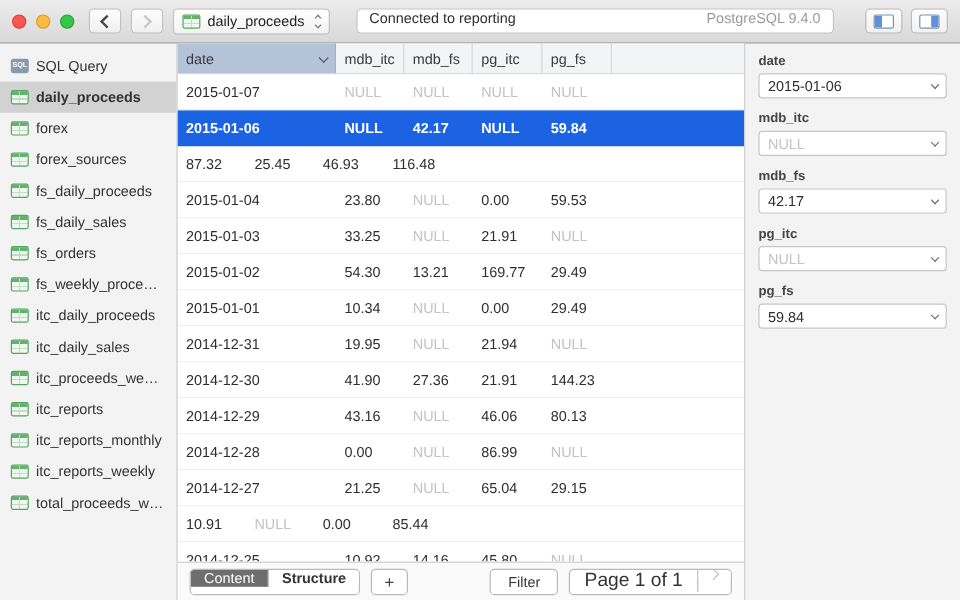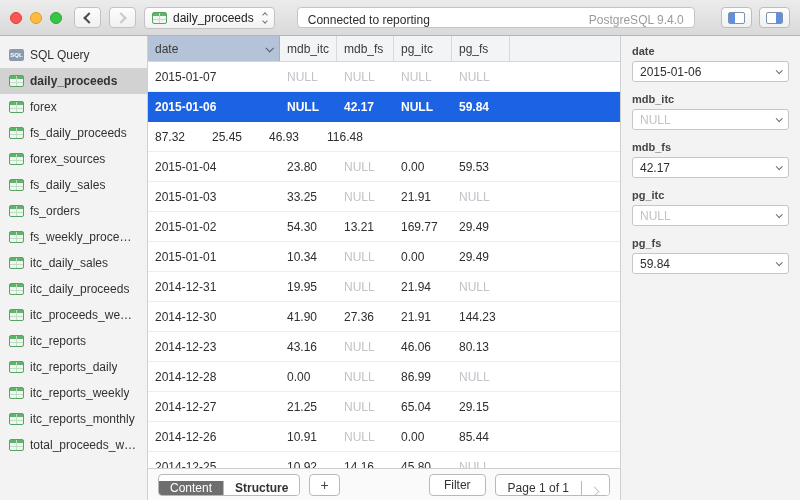--- a/index.html
+++ b/index.html
@@ -33,21 +33,21 @@
     height:22px; border:1px solid #c2c2c2; border-radius:4px;
     background:linear-gradient(#ffffff,#f2f2f2);
     display:flex; align-items:center; gap:6px; padding:0 7px; font-size:12px; color:#222;
   }
   .updown { display:flex; flex-direction:column; gap:2px; margin-left:3px; }
   .updown .u { width:4px; height:4px; border:solid #777; border-width:1.5px 1.5px 0 0; transform:rotate(-45deg); }
   .updown .d { width:4px; height:4px; border:solid #777; border-width:0 1.5px 1.5px 0; transform:rotate(45deg); }
   .status-box {
     flex:1; max-width:398px; height:21px; margin:0 14px;
     background:#fff; border:1px solid #c5c5c5; border-radius:4px;
-    display:flex; align-items:flex-end; justify-content:space-between; padding:0 10px;
+    display:flex; align-items:flex-start; justify-content:space-between; padding:0 10px;
     font-size:12px;
   }
   .status-box .status  { color:#2e2e2e; }
   .status-box .version { color:#9b9b9b; }
   .toggles { margin-left:auto; display:flex; gap:7px; }
   .toggle-btn {
     width:31px; height:21px; border:1px solid #bdbdbd; border-radius:4px;
     background:linear-gradient(#fdfdfd,#f1f1f1);
     display:flex; align-items:center; justify-content:center;
   }
@@ -106,34 +106,34 @@
   .c4 { width:58px;  flex:0 0 58px; }
   .gcell.null { color:var(--null-text,#c2c2c8); }
   .grow.selected { background:var(--selection-blue,#1b63e3); border-bottom-color:var(--selection-blue,#1b63e3); }
   .grow.selected .gcell, .grow.selected .gcell.null { color:#fff; font-weight:bold; }
 
   
   .bottombar {
     height:32px; flex:0 0 32px; background:#fafafa; border-top:1px solid #cfcfcf;
     display:flex; align-items:center; padding:0 10px; gap:9px;
   }
-  .seg { display:flex; border:1px solid #b9b9b9; border-radius:4px; overflow:hidden; background:#fff; height:22px; align-items:flex-end; }
+  .seg { display:flex; border:1px solid #b9b9b9; border-radius:4px; overflow:hidden; background:#fff; height:22px; align-items:flex-start; }
   .seg-btn {
     border:none; background:#fff; padding:0 11px; font-size:12px; color:#333;
     border-right:1px solid #b9b9b9; font-family:inherit; display:flex; align-items:center; cursor:default;
   }
   .seg-btn:last-child { border-right:none;font-weight:bold; }
   .seg-btn.active { background:#6e6e6e; color:#fff; }
   .tool-btn {
     height:22px; border:1px solid #b9b9b9; border-radius:4px; background:#fff;
     font-size:12px; color:#333; padding:0 14px; font-family:inherit; cursor:default;
   }
   .tool-btn.add { padding:0 10px; font-size:14px; color:#444; }
   .spacer { flex:1; }
-  .page-label { padding:0 12px; display:flex; align-items:center; font-size:12px; color:#333; border-right:1px solid #b9b9b9; }
+  .page-label { padding:0 12px; display:flex; align-items:center; font-size:16px; color:#333; border-right:1px solid #b9b9b9; }
   .pager-next { border:none; background:#fff; padding:0 9px; display:flex; align-items:center; cursor:default; }
   .pager-next .chev { width:7px; height:7px; border:solid #c3c3c3; border-width:1.5px 1.5px 0 0; transform:rotate(45deg); margin-right:2px; }
 
   
   .inspector {
     width:180px; flex:0 0 180px; background:#f3f3f3; border-left:1px solid #cfcfcf;
     padding:9px 11px; overflow:hidden;
   }
   .field { margin-bottom:11px; }
   .field-label { font-size:11px; font-weight:bold; color:#454545; margin-bottom:4px; }
@@ -195,65 +195,61 @@
         <div class="sb-item selected">
           <span class="icon-table"></span>
           <span class="sb-label">daily_proceeds</span>
         </div>
         <div class="sb-item">
           <span class="icon-table"></span>
           <span class="sb-label">forex</span>
         </div>
         <div class="sb-item">
           <span class="icon-table"></span>
+          <span class="sb-label">forex_sources</span>
+        </div>
+        <div class="sb-item">
+          <span class="icon-table"></span>
           <span class="sb-label">fs_daily_proceeds</span>
         </div>
         <div class="sb-item">
           <span class="icon-table"></span>
-          <span class="sb-label">forex_sources</span>
-        </div>
-        <div class="sb-item">
-          <span class="icon-table"></span>
           <span class="sb-label">fs_daily_sales</span>
         </div>
         <div class="sb-item">
           <span class="icon-table"></span>
           <span class="sb-label">fs_orders</span>
         </div>
         <div class="sb-item">
           <span class="icon-table"></span>
           <span class="sb-label">fs_weekly_proceeds</span>
         </div>
         <div class="sb-item">
           <span class="icon-table"></span>
+          <span class="sb-label">itc_daily_proceeds</span>
+        </div>
+        <div class="sb-item">
+          <span class="icon-table"></span>
           <span class="sb-label">itc_daily_sales</span>
         </div>
         <div class="sb-item">
           <span class="icon-table"></span>
-          <span class="sb-label">itc_daily_proceeds</span>
-        </div>
-        <div class="sb-item">
-          <span class="icon-table"></span>
           <span class="sb-label">itc_proceeds_weekly</span>
         </div>
         <div class="sb-item">
           <span class="icon-table"></span>
           <span class="sb-label">itc_reports</span>
         </div>
         <div class="sb-item">
           <span class="icon-table"></span>
-          <span class="sb-label">itc_reports_daily</span>
+          <span class="sb-label">itc_reports_monthly</span>
         </div>
         <div class="sb-item">
           <span class="icon-table"></span>
           <span class="sb-label">itc_reports_weekly</span>
-        </div>
-        <div class="sb-item">
-          <span class="icon-table"></span>
-          <span class="sb-label">itc_reports_monthly</span>
         </div>
         <div class="sb-item">
           <span class="icon-table"></span>
           <span class="sb-label">total_proceeds_we...</span>
         </div>
       </div>
 
     <div class="main">
       <div class="grid">
         <div class="grid-header">
@@ -332,42 +328,41 @@
               <div class="gcell c4 null">NULL</div>
             </div>
             <div class="grow">
               <div class="gcell c0">2014-12-30</div>
               <div class="gcell c1">41.90</div>
               <div class="gcell c2">27.36</div>
               <div class="gcell c3">21.91</div>
               <div class="gcell c4">144.23</div>
             </div>
             <div class="grow">
-              <div class="gcell c0">2014-12-23</div>
+              <div class="gcell c0">2014-12-29</div>
               <div class="gcell c1">43.16</div>
               <div class="gcell c2 null">NULL</div>
               <div class="gcell c3">46.06</div>
               <div class="gcell c4">80.13</div>
             </div>
             <div class="grow">
               <div class="gcell c0">2014-12-28</div>
               <div class="gcell c1">0.00</div>
               <div class="gcell c2 null">NULL</div>
               <div class="gcell c3">86.99</div>
               <div class="gcell c4 null">NULL</div>
             </div>
             <div class="grow">
               <div class="gcell c0">2014-12-27</div>
               <div class="gcell c1">21.25</div>
               <div class="gcell c2 null">NULL</div>
               <div class="gcell c3">65.04</div>
               <div class="gcell c4">29.15</div>
             </div>
             <div class="grow">
-              <div class="gcell c0">2014-12-26</div>
               <div class="gcell c1">10.91</div>
               <div class="gcell c2 null">NULL</div>
               <div class="gcell c3">0.00</div>
               <div class="gcell c4">85.44</div>
             </div>
             <div class="grow">
               <div class="gcell c0">2014-12-25</div>
               <div class="gcell c1">10.92</div>
               <div class="gcell c2">14.16</div>
               <div class="gcell c3">45.80</div>

